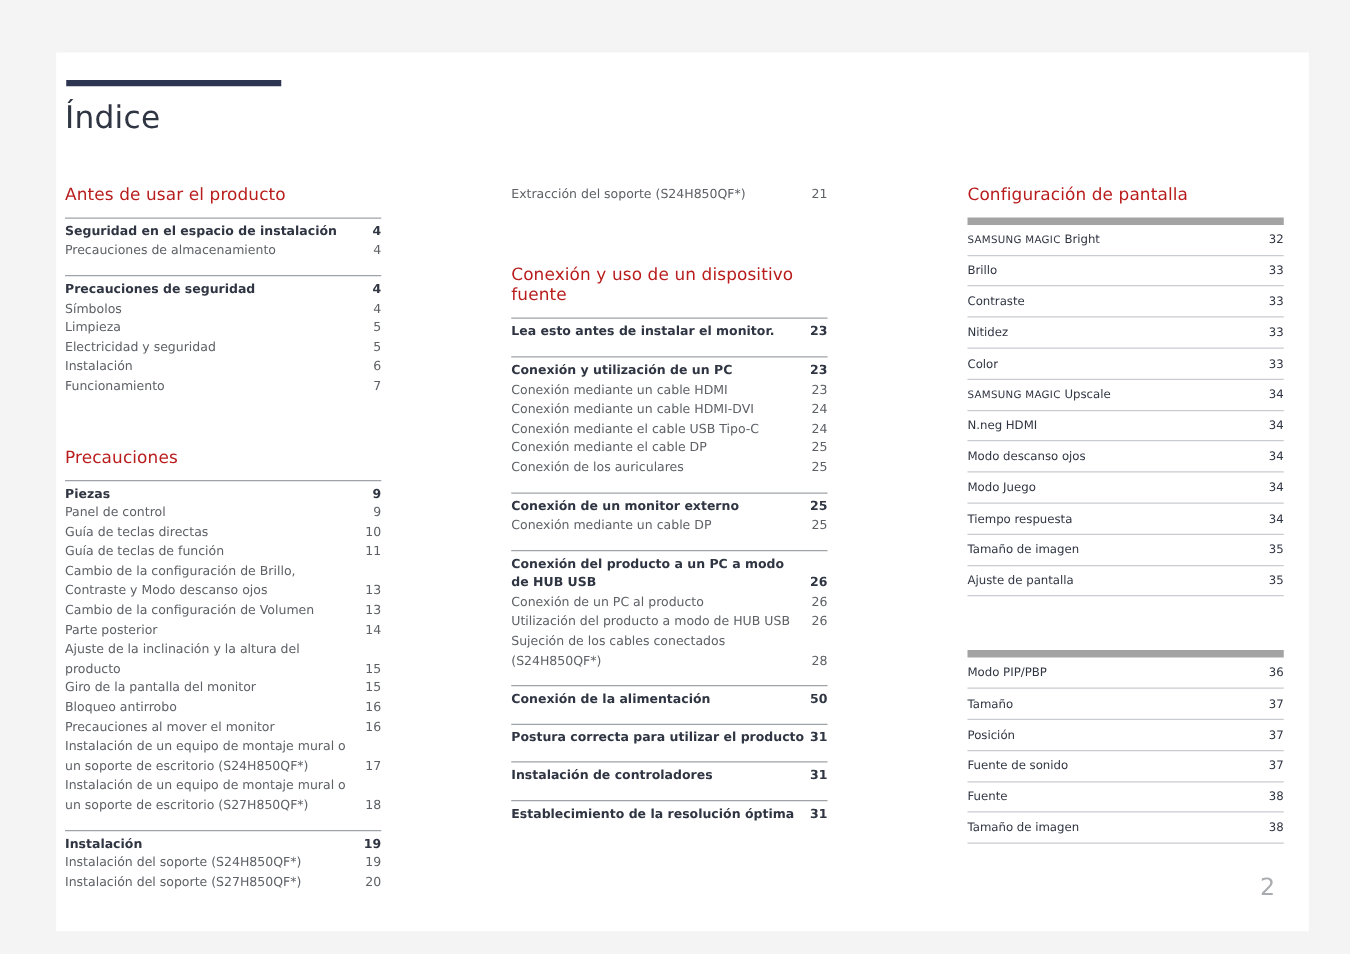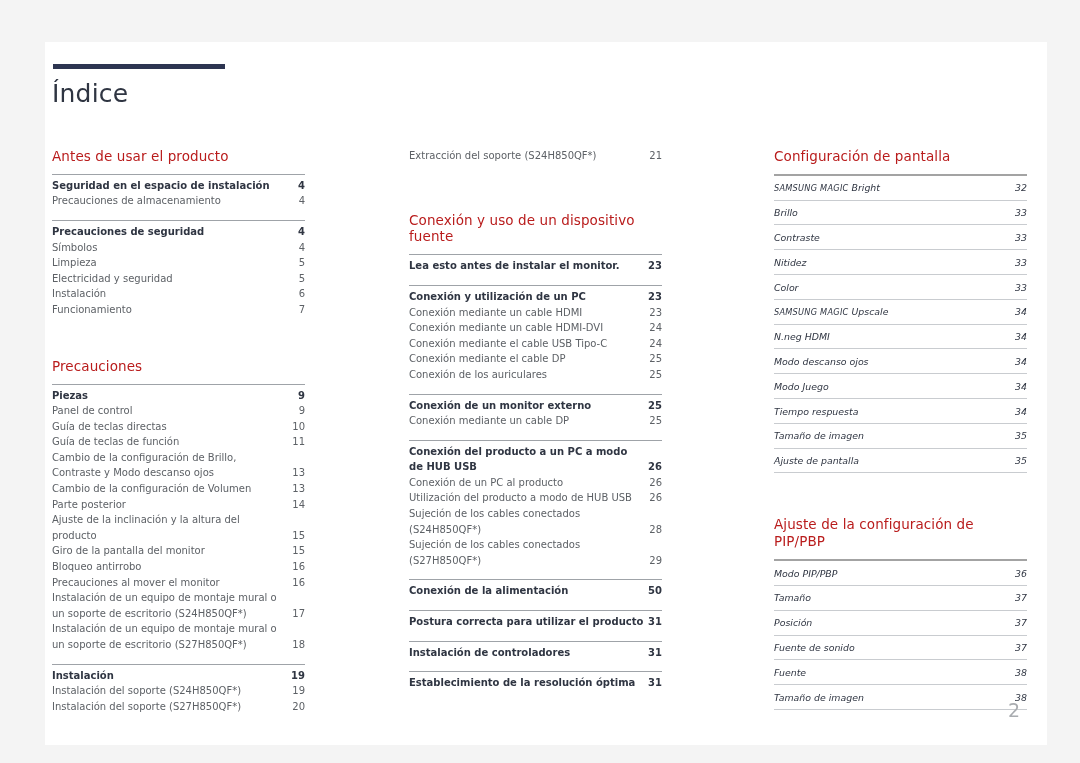--- a/index.html
+++ b/index.html
@@ -84,21 +84,21 @@
   }
   .entry .epage {
     flex: 0 0 auto;
     text-align: right;
     min-width: 14px;
     align-self: flex-end;
   }
   .entry.tight .etext { padding-right: 0px; }
 
   
-  .rowlist { border-top: 2px solid #a3a3a3; font-style: italic; }
+  .rowlist { border-top: 6px solid #a3a3a3; }
   .rrow {
     display: flex;
     align-items: baseline;
     justify-content: space-between;
     font-size: 9.4px;
     color: #2f3542;
     border-bottom: 1px solid #c9ccd0;
     padding: 6.5px 0 6.3px 0;
   }
   .rrow .epage { color: #2f3542; }
@@ -305,24 +305,20 @@
             <span class="epage">26</span>
           </div>
           <div class="entry sub">
             <span class="etext">Utilización del producto a modo de HUB USB</span>
             <span class="epage">26</span>
           </div>
           <div class="entry sub tight">
             <span class="etext">Sujeción de los cables conectados (S24H850QF*)</span>
             <span class="epage">28</span>
           </div>
-          <div class="entry sub tight">
-            <span class="etext">Sujeción de los cables conectados (S27H850QF*)</span>
-            <span class="epage">29</span>
-          </div>
         </div>
         <div class="section-gap-sm" style="height: 11px;"></div>
         <div class="group">
           <div class="entry primary">
             <span class="etext">Conexión de la alimentación</span>
             <span class="epage">50</span>
           </div>
         </div>
         <div class="section-gap-sm" style="height: 11px;"></div>
         <div class="group">
@@ -396,21 +392,20 @@
             <span class="epage">35</span>
           </div>
           <div class="rrow">
             <span class="etext">Ajuste de pantalla</span>
             <span class="epage">35</span>
           </div>
         </div>
       </div>
       <div style="height: 43px;"></div>
       <div class="section">
-        <div class="section-heading">Ajuste de la configuración de PIP/PBP</div>
         <div class="rowlist">
           <div class="rrow">
             <span class="etext">Modo PIP/PBP</span>
             <span class="epage">36</span>
           </div>
           <div class="rrow">
             <span class="etext">Tamaño</span>
             <span class="epage">37</span>
           </div>
           <div class="rrow">

